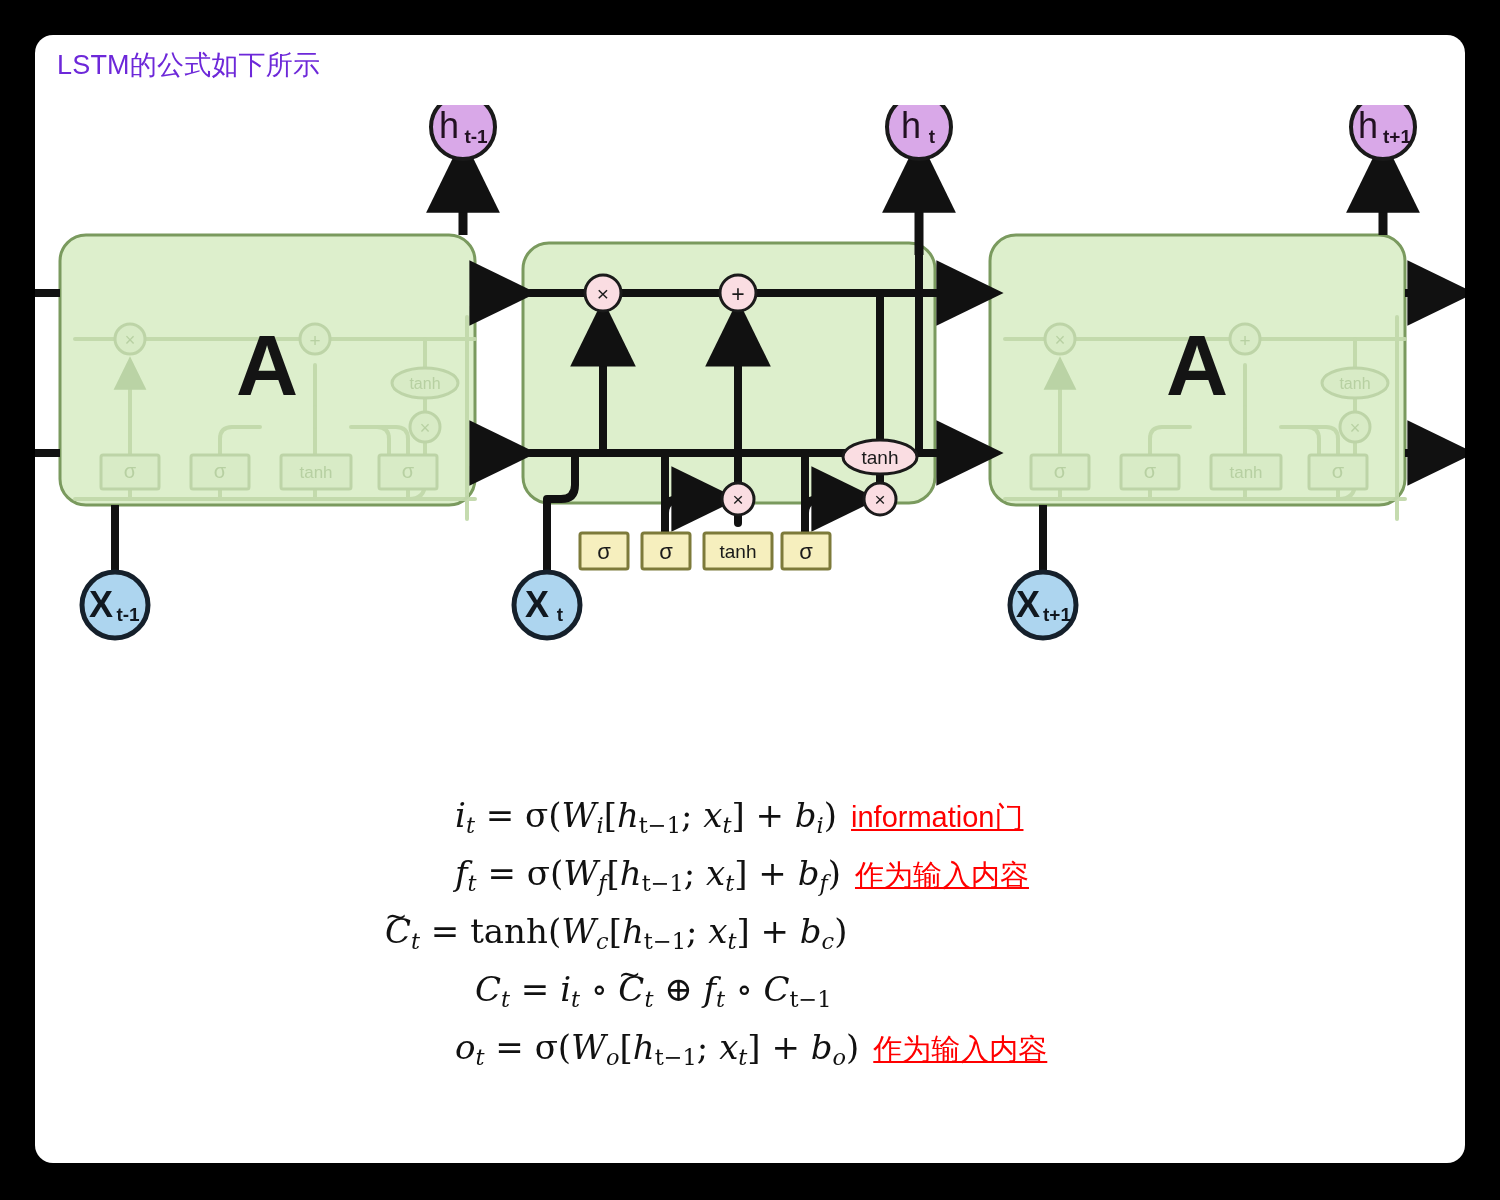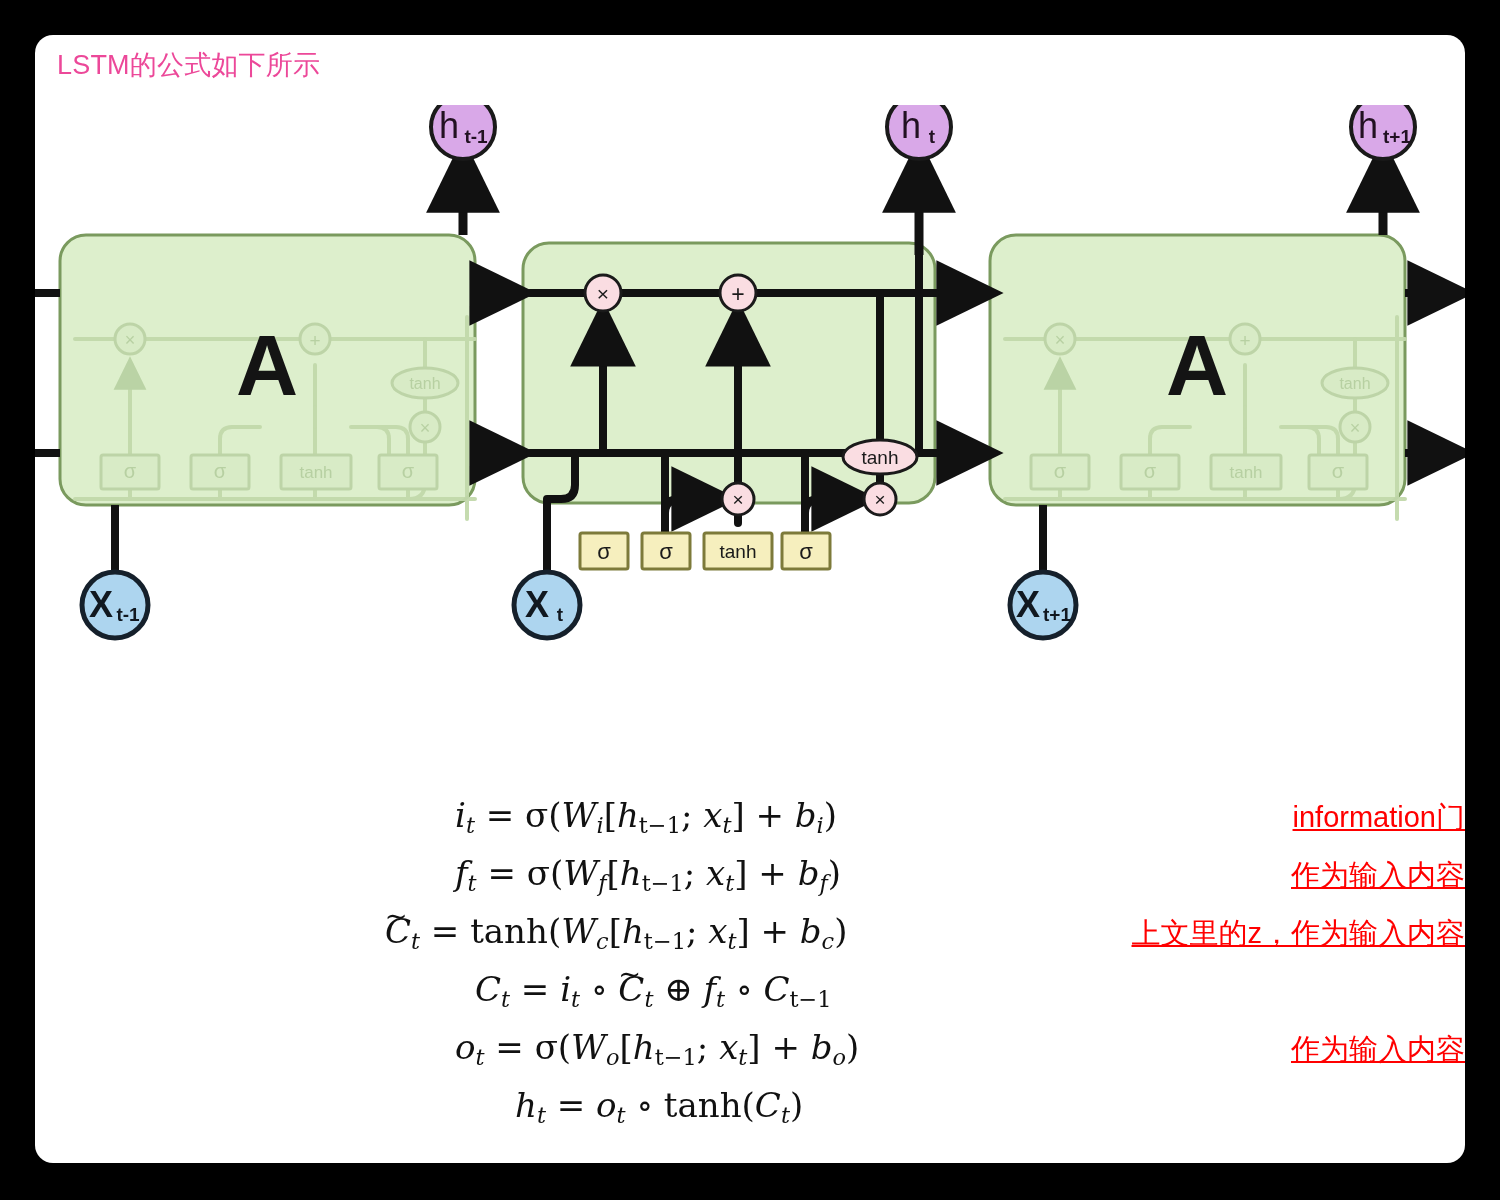--- a/index.html
+++ b/index.html
@@ -14,40 +14,40 @@
     left: 35px; top: 35px;
     width: 1430px; height: 1128px;
     background: #ffffff;
     border-radius: 18px;
     overflow: hidden;
   }
   #title {
     position: absolute;
     left: 22px; top: 12px;
     font-size: 27px;
-    color: #ec4899;
+    color: #6d28d9;
     font-family: "Liberation Sans", sans-serif;
     white-space: nowrap;
     letter-spacing: 0.2px;
     text-align: right;
   }
   #diagram {
     position: absolute;
     left: 0px; top: 70px;
     width: 1430px; height: 590px;
   }
   #formulas {
     position: absolute;
     left: 0px; top: 760px;
     width: 1430px;
   }
   .frow {
     display: flex;
     align-items: baseline;
-    justify-content: space-between;
+    justify-content: flex-start;
     margin-bottom: 6px;
     height: 52px;
   }
   .fmath {
     font-family: "DejaVu Serif", serif;
     font-size: 34px;
     color: #111;
     text-align: right;
     white-space: nowrap;
     display: inline-block;
@@ -314,21 +314,20 @@
       </span>
       <span class="fnote">作为输入内容</span>
     </div>
 
     <div class="frow" style="padding-left:350px;">
       <span class="fmath">
         <span class="tilde-wrap"><span class="tld">~</span><span class="mi">C</span></span><span class="sub">t</span>
         <span class="op"> = </span>
         <span class="op">tanh(</span><span class="mi">W</span><span class="sub">c</span><span class="op">[</span><span class="mi">h</span><span class="subr">t−1</span><span class="op">;</span> <span class="mi">x</span><span class="sub">t</span><span class="op">]</span> <span class="op">+</span> <span class="mi">b</span><span class="sub">c</span><span class="op">)</span>
       </span>
-      <span class="fnote">上文里的z，作为输入内容</span>
     </div>
 
     <div class="frow" style="padding-left:440px;">
       <span class="fmath">
         <span class="mi">C</span><span class="sub">t</span>
         <span class="op"> = </span>
         <span class="mi">i</span><span class="sub">t</span> <span class="op">∘</span> <span class="tilde-wrap"><span class="tld">~</span><span class="mi">C</span></span><span class="sub">t</span>
         <span class="op"> ⊕ </span>
         <span class="mi">f</span><span class="sub">t</span> <span class="op">∘</span> <span class="mi">C</span><span class="subr">t−1</span>
       </span>
@@ -337,23 +336,15 @@
 
     <div class="frow" style="padding-left:420px;">
       <span class="fmath">
         <span class="mi">o</span><span class="sub">t</span>
         <span class="op"> = </span>
         <span class="op">σ</span><span class="op">(</span><span class="mi">W</span><span class="sub">o</span><span class="op">[</span><span class="mi">h</span><span class="subr">t−1</span><span class="op">;</span> <span class="mi">x</span><span class="sub">t</span><span class="op">]</span> <span class="op">+</span> <span class="mi">b</span><span class="sub">o</span><span class="op">)</span>
       </span>
       <span class="fnote">作为输入内容</span>
     </div>
 
-    <div class="frow" style="padding-left:480px;">
-      <span class="fmath">
-        <span class="mi">h</span><span class="sub">t</span>
-        <span class="op"> = </span>
-        <span class="mi">o</span><span class="sub">t</span> <span class="op">∘</span> <span class="op">tanh(</span><span class="mi">C</span><span class="sub">t</span><span class="op">)</span>
-      </span>
-      <span class="fnote"></span>
-    </div>
 
   </div>
 </div>
 
 </body></html>

